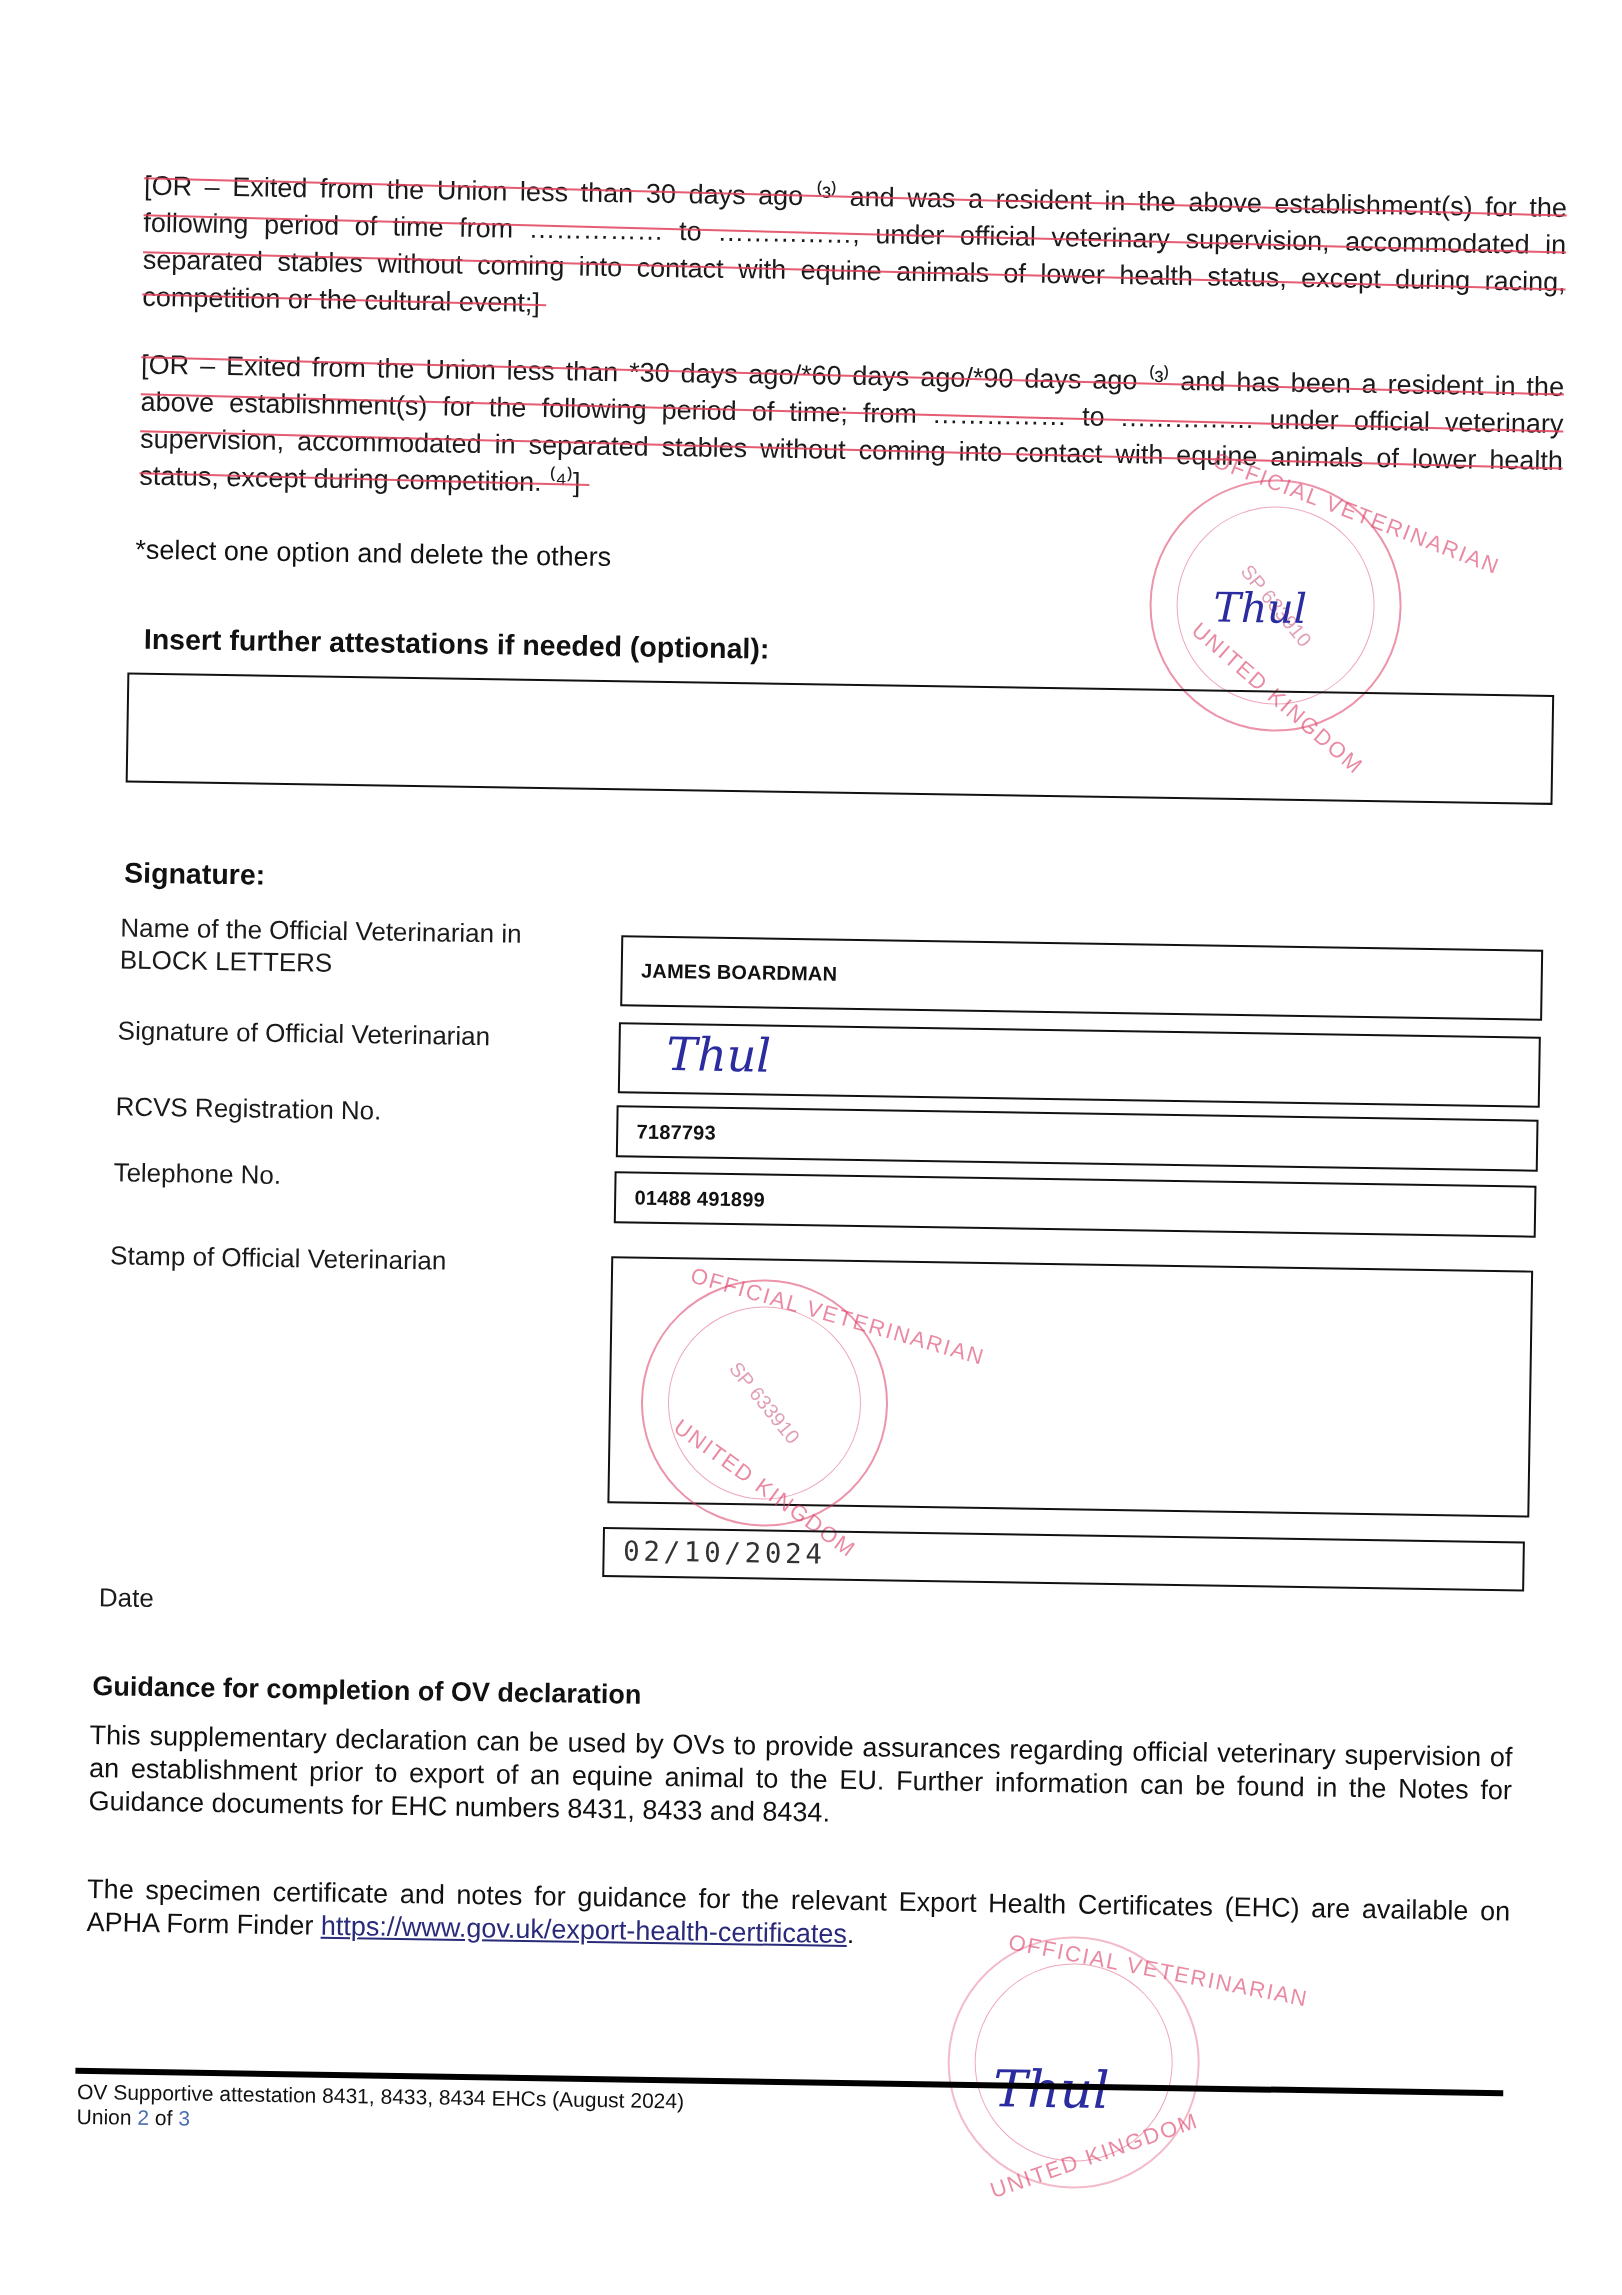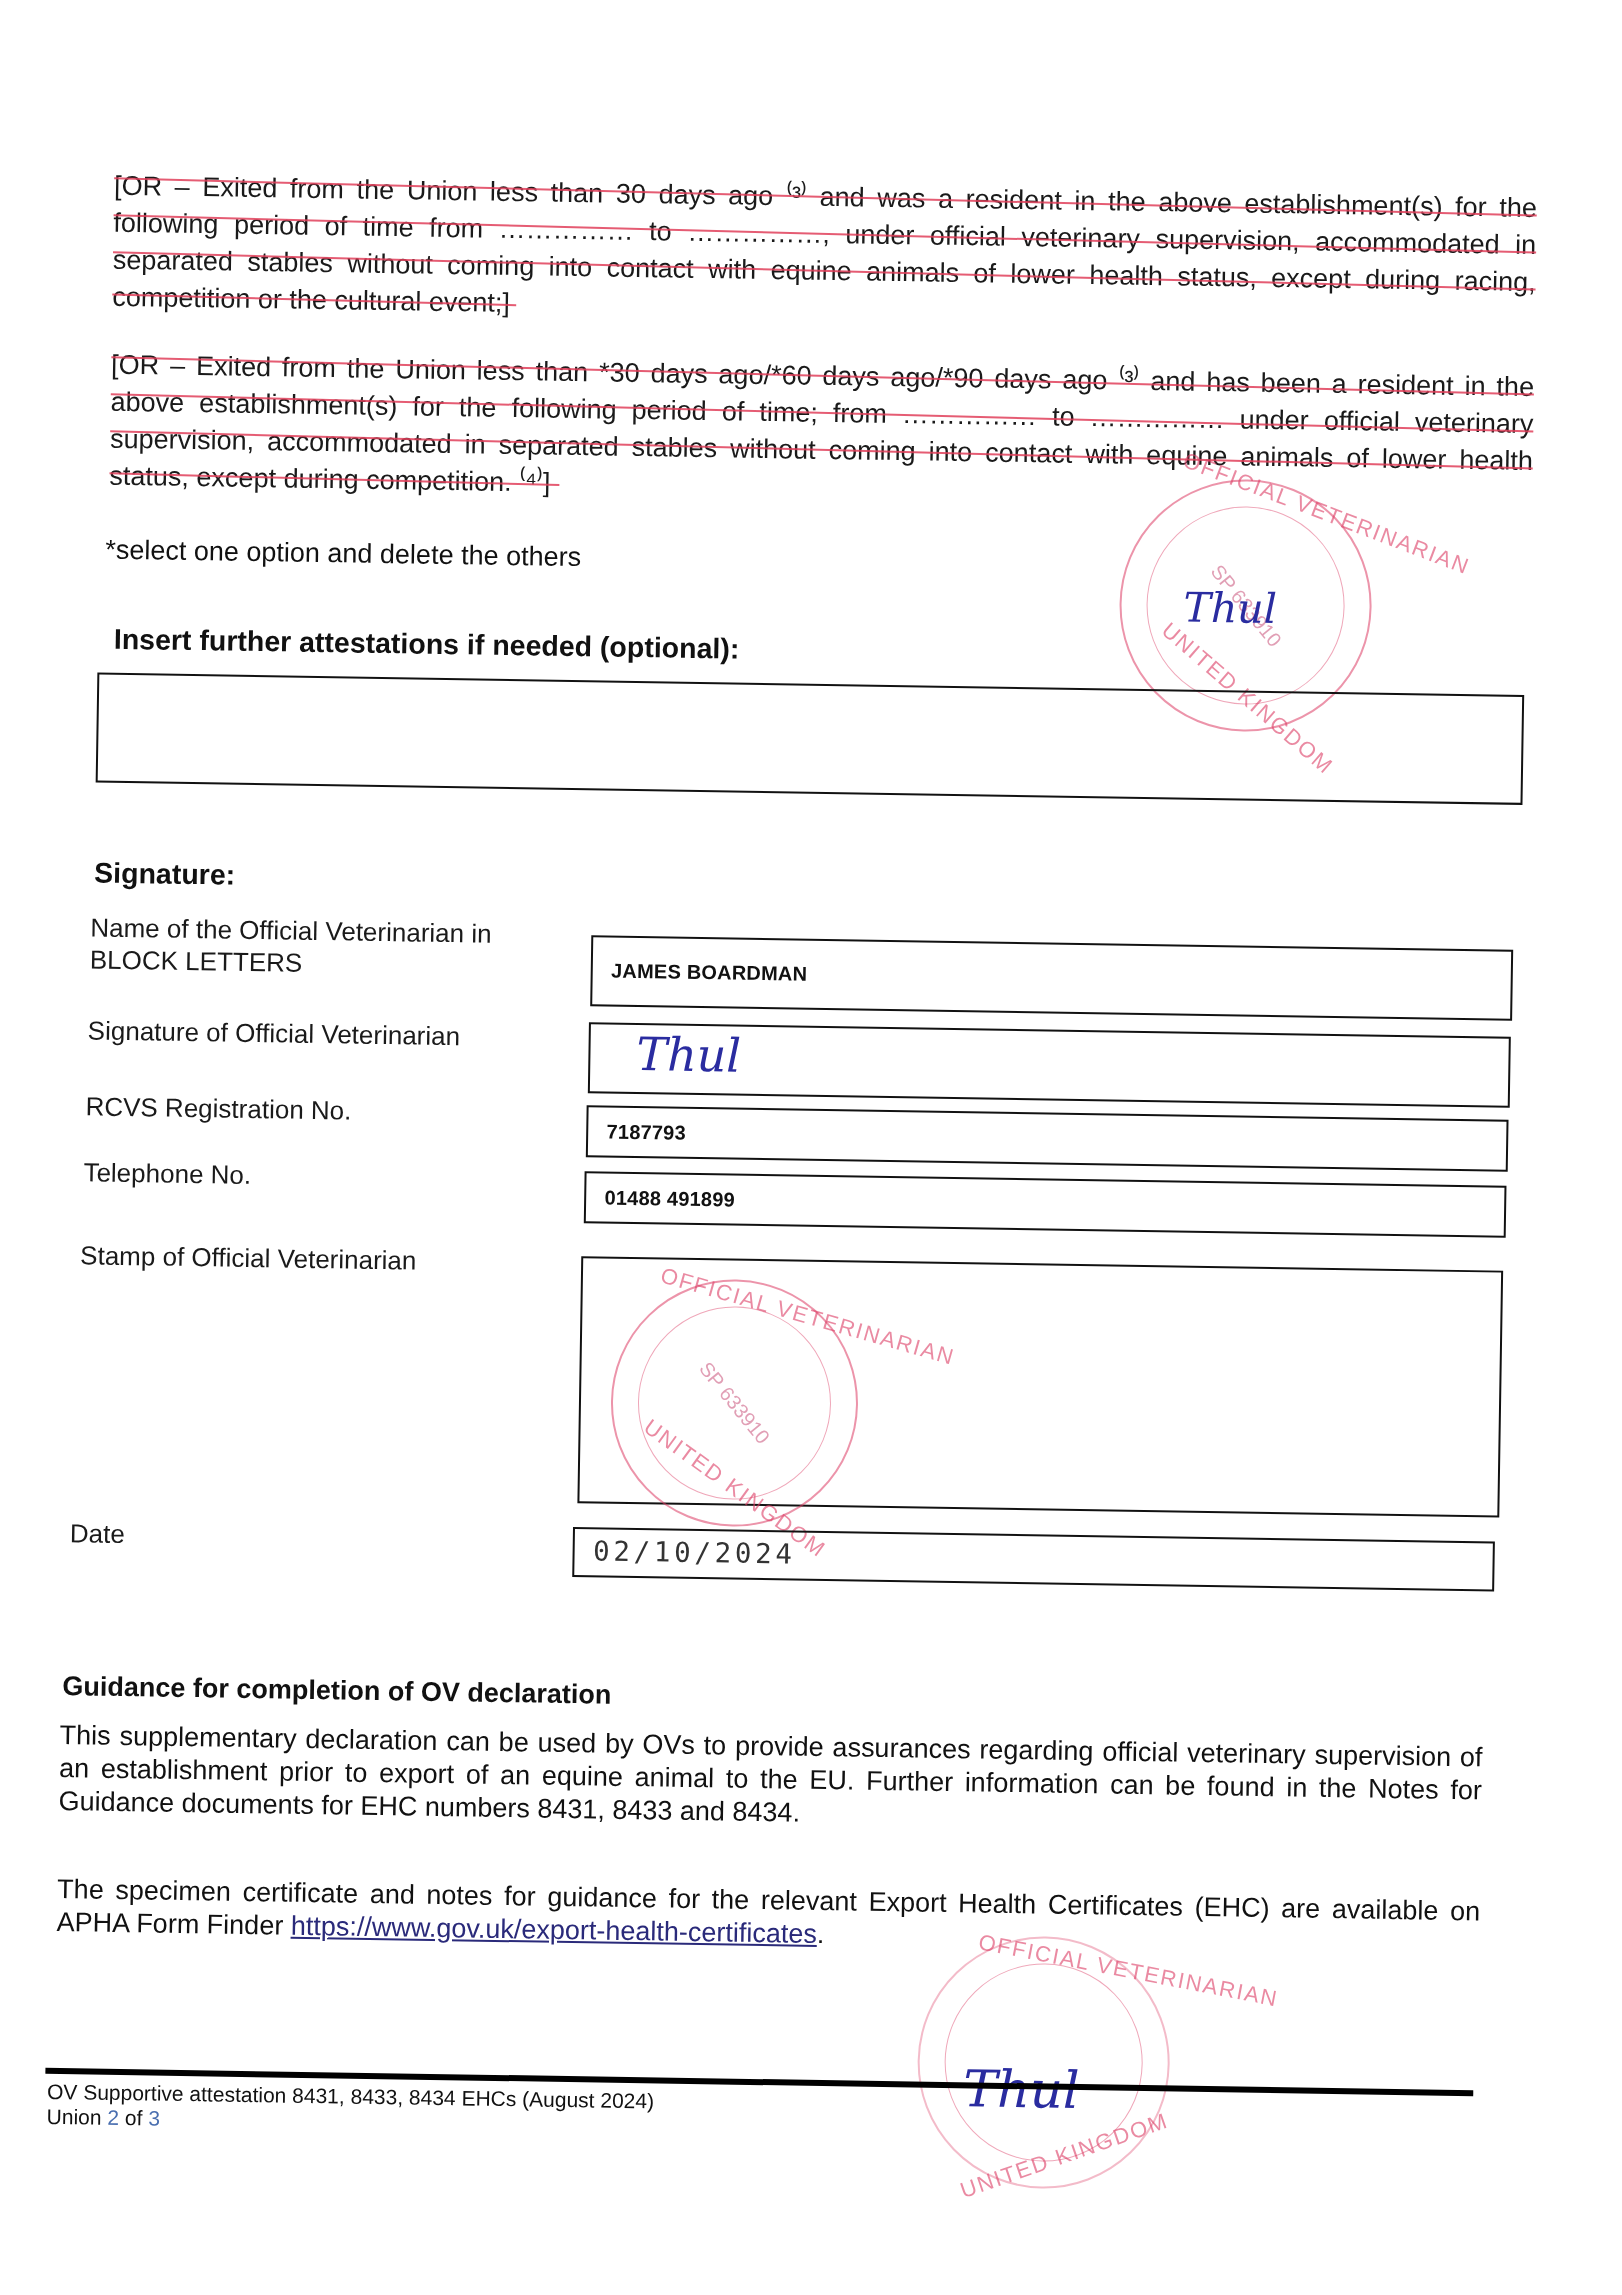--- a/index.html
+++ b/index.html
@@ -1,20 +1,20 @@
 <!DOCTYPE html>
 <html style="font-size:7.3px"><head>
 <meta charset="utf-8">
 <style>
   html, body { margin: 0; padding: 0; background: #ffffff; }
   body {
     width: 1623px; height: 2295px; position: relative; overflow: hidden;
     font-family: "Liberation Sans", sans-serif; color: #111;
   }
-  .page { position: absolute; inset: 0; }
+  .page { position: absolute; inset: 0; margin-left: 30px; }
   .rotated { transform: rotate(0.9deg); transform-origin: 826px 1148px; position: absolute; inset: 0; }
 
   .struck-para {
     position: absolute; left: 99px; width: 1423px;
     font-size: 27px; line-height: 37px; text-align: justify; color: #1a1a1a;
   }
   .struck-para .line {
     display: block; position: relative; white-space: nowrap; text-align-last: justify;
   }
   .struck-para .line.last { text-align-last: left; }
@@ -128,21 +128,21 @@
   </div>
 
   <div class="field-label" style="left:82px; top:1251px;">Stamp of Official Veterinarian</div>
   <div class="box" style="left:583px; top:1260px; width:918px; height:243px;"></div>
   <div class="stamp" style="left:615px; top:1281px; width:243px; height:243px;">
     <span class="stamp-ring-text" style="top:20.7px; left:41px; transform:rotate(15deg);">OFFICIAL VETERINARIAN</span>
     <span class="stamp-center">SP 633910</span>
     <span class="stamp-ring-text" style="bottom:23px; left:13.8px; transform:rotate(35deg);">UNITED KINGDOM</span>
   </div>
 
-  <div class="field-label" style="left:76px; top:1529px;">Date</div>
+  <div class="field-label" style="left:76px; top:1593px;">Date</div>
   <div class="box" style="left:579px; top:1531px; width:918px; height:46px;">
     <span class="handwritten-date" style="left:18.4px; top:4.6px;">02/10/2024</span>
   </div>
 
   <div class="guidance-h">Guidance for completion of OV declaration</div>
   <div class="guidance-p" style="top:1731px;">This supplementary declaration can be used by OVs to provide assurances regarding official veterinary supervision of an establishment prior to export of an equine animal to the EU. Further information can be found in the Notes for Guidance documents for EHC numbers 8431, 8433 and 8434.</div>
   <div class="guidance-p" style="top:1885px;">
     <span>The specimen certificate and notes for guidance for the relevant Export Health Certificates (EHC) are available on APHA Form Finder </span><a>https://www.gov.uk/export-health-certificates</a><span>.</span>
   </div>
 

